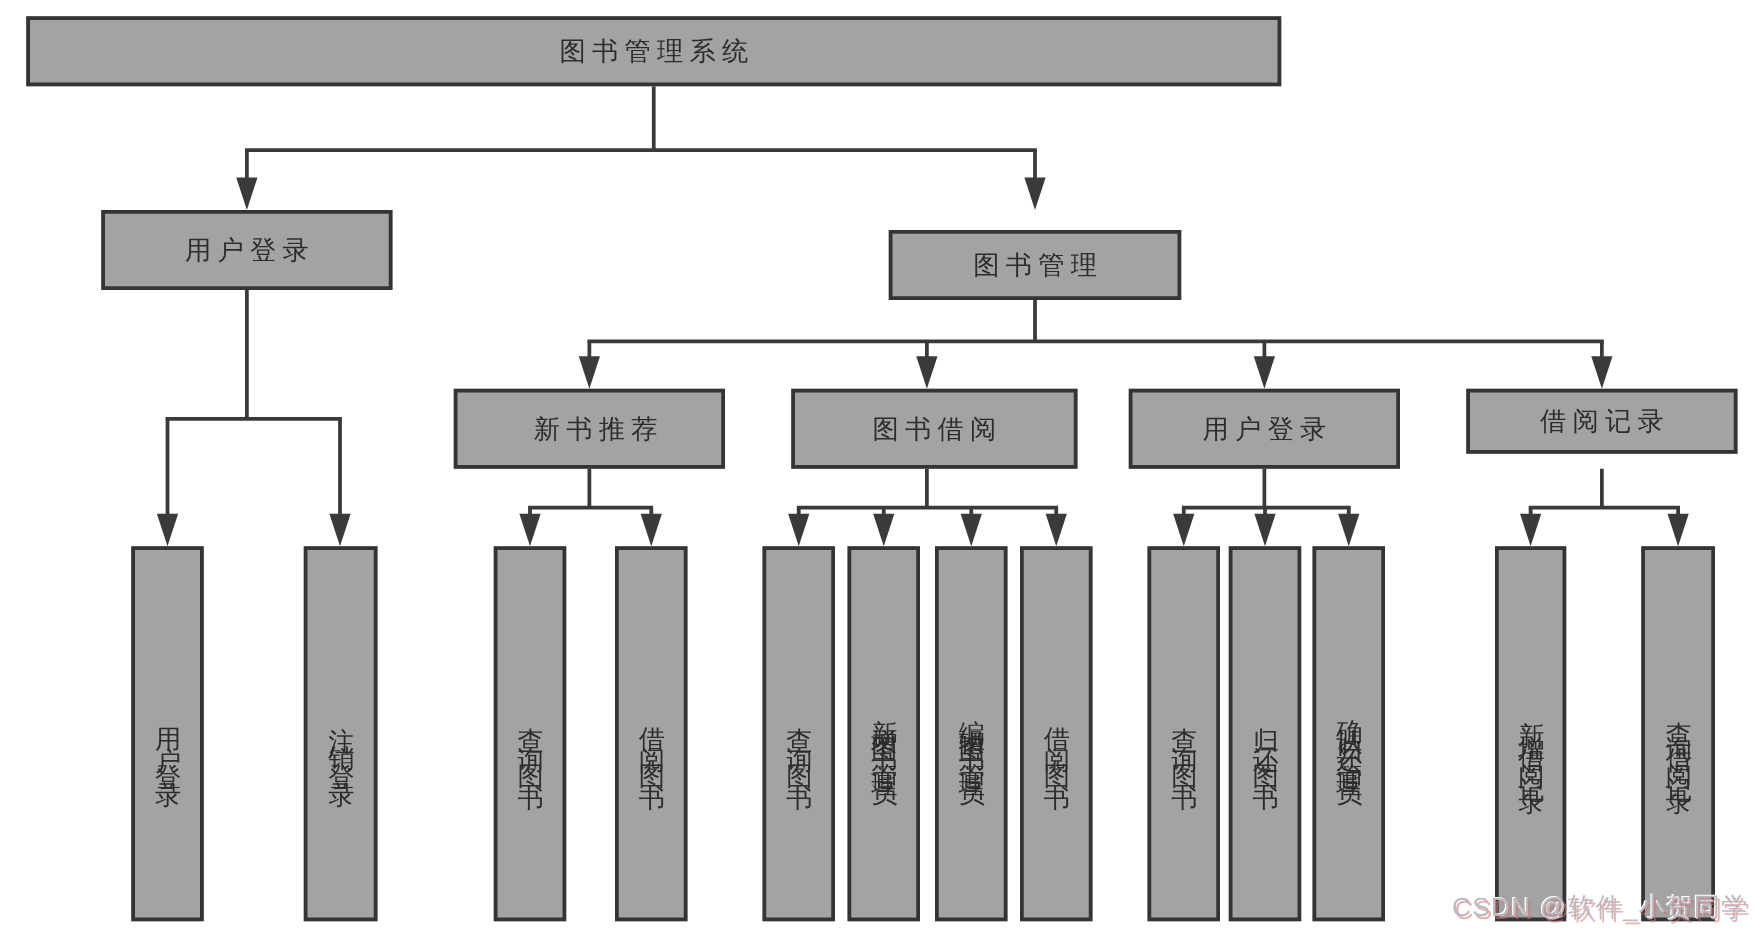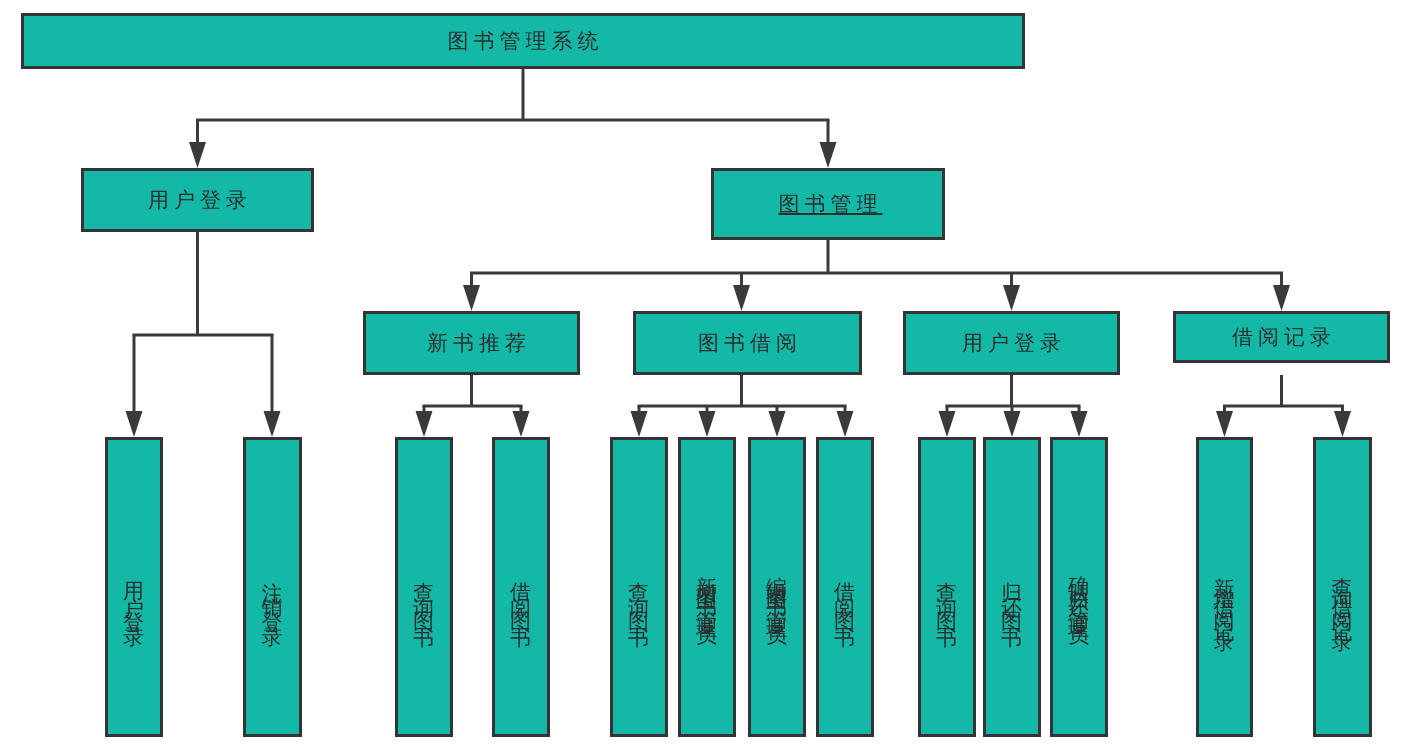--- a/index.html
+++ b/index.html
@@ -2,21 +2,21 @@
 <html><head>
 <meta charset="utf-8">
 <style>
   html,body{margin:0;padding:0;background:#ffffff;}
   .stage{
     position:relative;width:1405px;height:747px;background:#ffffff;overflow:hidden;
     font-family:"Liberation Sans","DejaVu Sans",sans-serif;
   }
   #connectors{position:absolute;left:0;top:0;}
   .node{
-    position:absolute;box-sizing:border-box;border:3px solid #343434;background:#14b8a6;
+    position:absolute;box-sizing:border-box;border:3px solid #343434;background:#a3a3a3;
     display:flex;align-items:center;justify-content:center;color:#2d2d2d;
   }
   .node.h .label{white-space:nowrap;letter-spacing:5px;padding-left:5px;}
   .node.root .label{font-size:23px;}
   .node.h .label{font-size:21px;}
   .node.v .label{
     writing-mode:vertical-rl;text-orientation:mixed;font-size:21px;line-height:1;
   }
   .watermark{
     position:absolute;right:6px;top:712px;font-size:21px;letter-spacing:1px;
@@ -82,21 +82,21 @@
       <line x1="1342.5" y1="406" x2="1342.5" y2="427" stroke="#3a3a3a" stroke-width="3"></line>
       <polygon points="1334,411 1351,411 1342.5,437" fill="#3a3a3a"></polygon>
     </svg>
   <div id="nodes">
       <div class="node h root" style="left: 21px; top: 13px; width: 1004px; height: 56px;">
         <span class="label">图书管理系统</span>
       </div>
       <div class="node h" style="left: 81px; top: 168px; width: 233px; height: 64px;">
         <span class="label">用户登录</span>
       </div>
-      <div class="node h" style="left: 711px; top: 168px; width: 234px; height: 72px; text-decoration: underline;">
+      <div class="node h" style="left: 711px; top: 184px; width: 234px; height: 56px;">
         <span class="label">图书管理</span>
       </div>
       <div class="node h" style="left: 363px; top: 311px; width: 217px; height: 64px; padding-left: 10px;">
         <span class="label">新书推荐</span>
       </div>
       <div class="node h" style="left: 633px; top: 311px; width: 229px; height: 64px;">
         <span class="label">图书借阅</span>
       </div>
       <div class="node h" style="left: 903px; top: 311px; width: 217px; height: 64px;">
         <span class="label">用户登录</span>
@@ -137,13 +137,14 @@
       <div class="node v" style="left: 1050px; top: 437px; width: 58px; height: 300px;">
         <span class="label" style="letter-spacing: 7px; padding-top: 7px;">确认归还（管理员）</span>
       </div>
       <div class="node v" style="left: 1196px; top: 437px; width: 57px; height: 300px;">
         <span class="label" style="letter-spacing: 11px; padding-top: 11px;">新增借阅记录</span>
       </div>
       <div class="node v" style="left: 1313px; top: 437px; width: 59px; height: 300px;">
         <span class="label" style="letter-spacing: 11px; padding-top: 11px;">查询借阅记录</span>
       </div>
     </div>
+  <div class="watermark">CSDN @软件_小贺同学</div>
 </div>
 
 </body></html>

